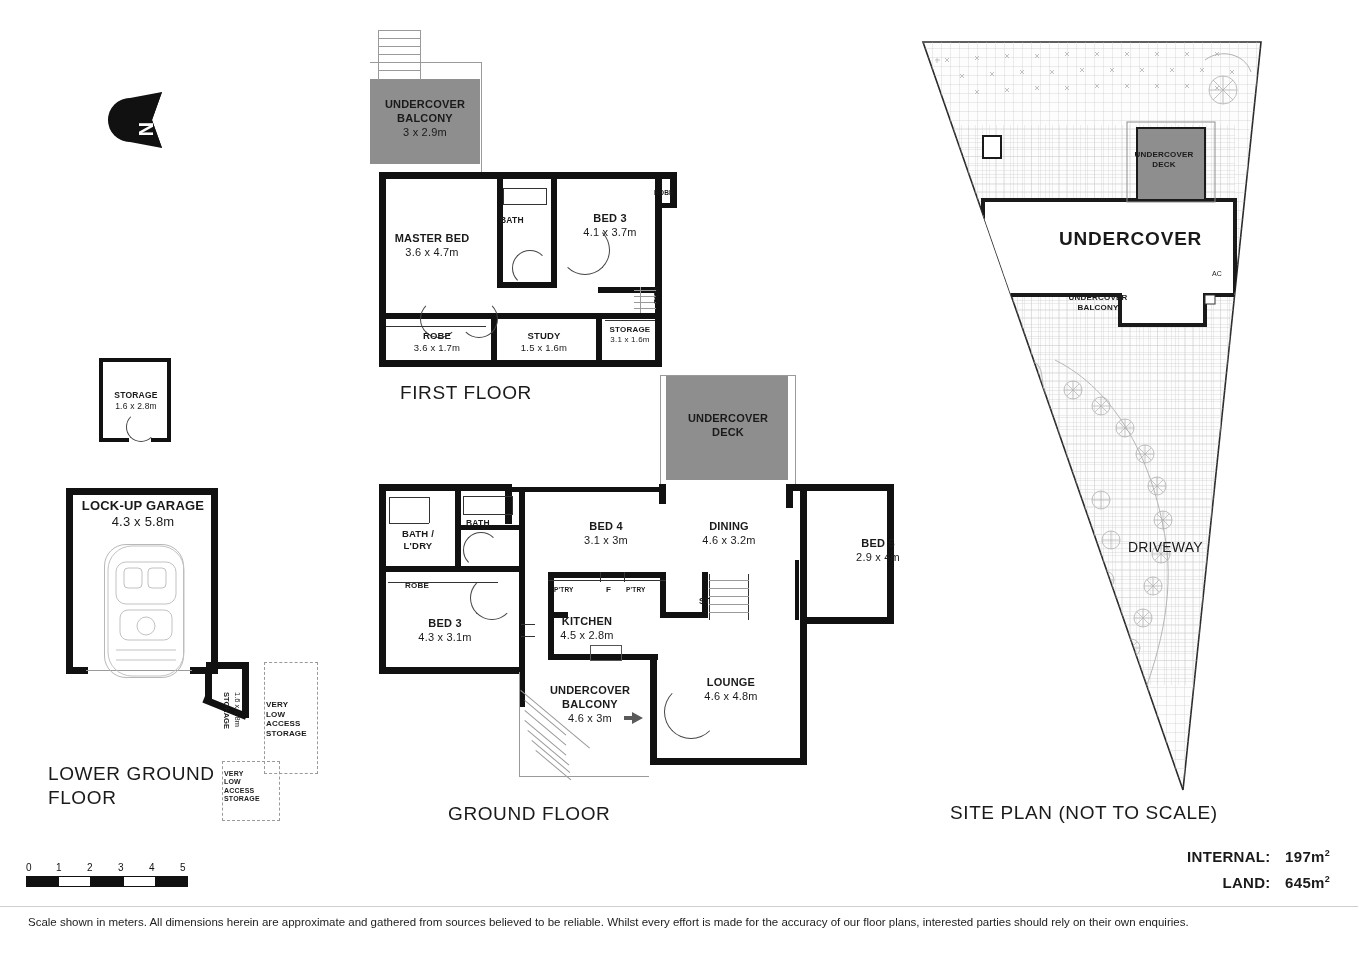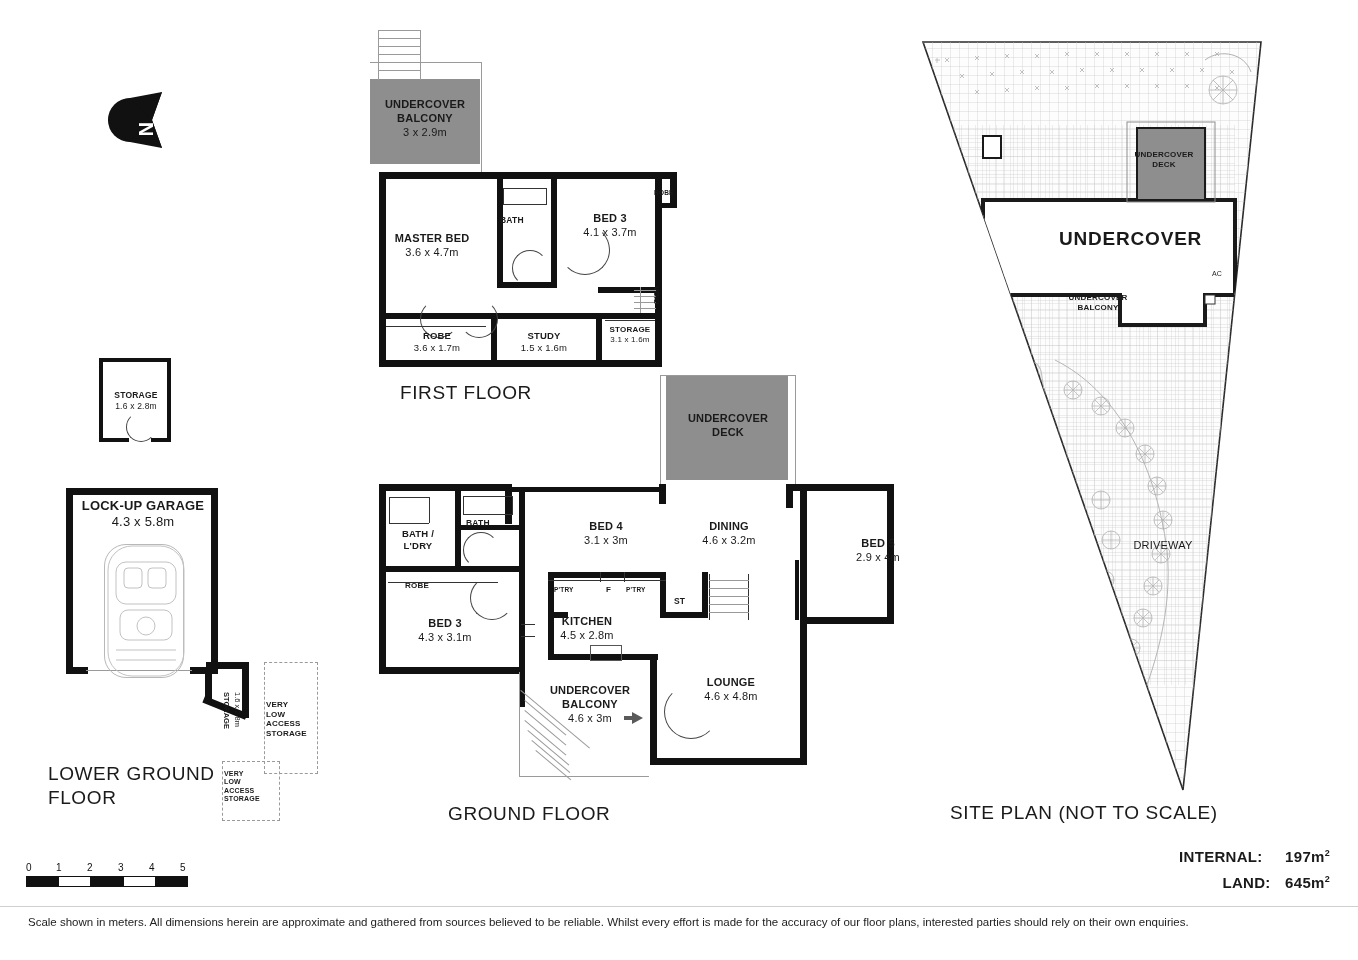--- a/index.html
+++ b/index.html
@@ -221,21 +221,21 @@
   <div class="rl-name">BED 3</div>
   <div class="rl-dim">4.3 x 3.1m</div>
 </div>
 <div class="room-label" style="left:534px;top:615px;width:106px;">
   <div class="rl-name">KITCHEN</div>
   <div class="rl-dim">4.5 x 2.8m</div>
 </div>
 <div class="tiny" style="position:absolute;left:554px;top:586px;width:30px;font-size:6.5px;">P'TRY</div>
 <div class="tiny" style="position:absolute;left:606px;top:585px;width:16px;font-size:8px;">F</div>
 <div class="tiny" style="position:absolute;left:626px;top:586px;width:32px;font-size:6.5px;">P'TRY</div>
-<div class="tiny" style="position:absolute;left:666px;top:596px;width:36px;font-size:8.5px;padding-left:8px;">ST</div>
+<div class="tiny" style="position:absolute;left:691px;top:596px;width:36px;font-size:8.5px;padding-left:8px;">ST</div>
 <div class="thin" style="left:548px;top:580px;width:118px;height:1px;"></div>
 <div class="thin" style="left:600px;top:572px;width:1px;height:10px;"></div>
 <div class="thin" style="left:624px;top:572px;width:1px;height:10px;"></div>
 <div class="room-label" style="left:676px;top:676px;width:110px;">
   <div class="rl-name">LOUNGE</div>
   <div class="rl-dim">4.6 x 4.8m</div>
 </div>
 <div class="room-label" style="left:530px;top:684px;width:120px;">
   <div class="rl-name">UNDERCOVER</div>
   <div class="rl-name">BALCONY</div>
@@ -459,28 +459,28 @@
 
 <div class="res-label" style="left:1059px;top:228px;">UNDERCOVER</div>
 <div class="site-tiny" style="left:1128px;top:150px;width:72px;">
   <div>UNDERCOVER</div>
   <div>DECK</div>
 </div>
 <div class="site-tiny" style="left:1053px;top:293px;width:90px;">
   <div>UNDERCOVER</div>
   <div>BALCONY</div>
 </div>
-<div class="site-tiny reg" style="left:1128px;top:539px;width:70px;font-size:11px;">DRIVEWAY</div>
+<div class="site-tiny reg" style="left:1128px;top:539px;width:70px;font-size:14px;">DRIVEWAY</div>
 <div class="site-tiny reg" style="left:1207px;top:270px;width:20px;font-size:7px;">AC</div>
 
 <div class="floor-title" style="left:950px;top:802px;width:340px;">SITE PLAN (NOT TO SCALE)</div>
 
 <div class="area-line" style="top:848px;">
   <span>INTERNAL:</span>
-  <span style="margin-left:18px;">197m</span><sup style="font-size:9px;">2</sup>
+  <span style="margin-left:10px;">197m</span><sup style="font-size:9px;">2</sup>
 </div>
 <div class="area-line" style="top:874px;">
   <span>LAND:</span>
   <span style="margin-left:10px;">645m</span><sup style="font-size:9px;">2</sup>
 </div>
 
 <div class="scale-wrap">
   <div class="scale-nums">
     <span style="left:0px;">0</span>
     <span style="left:30px;">1</span>

